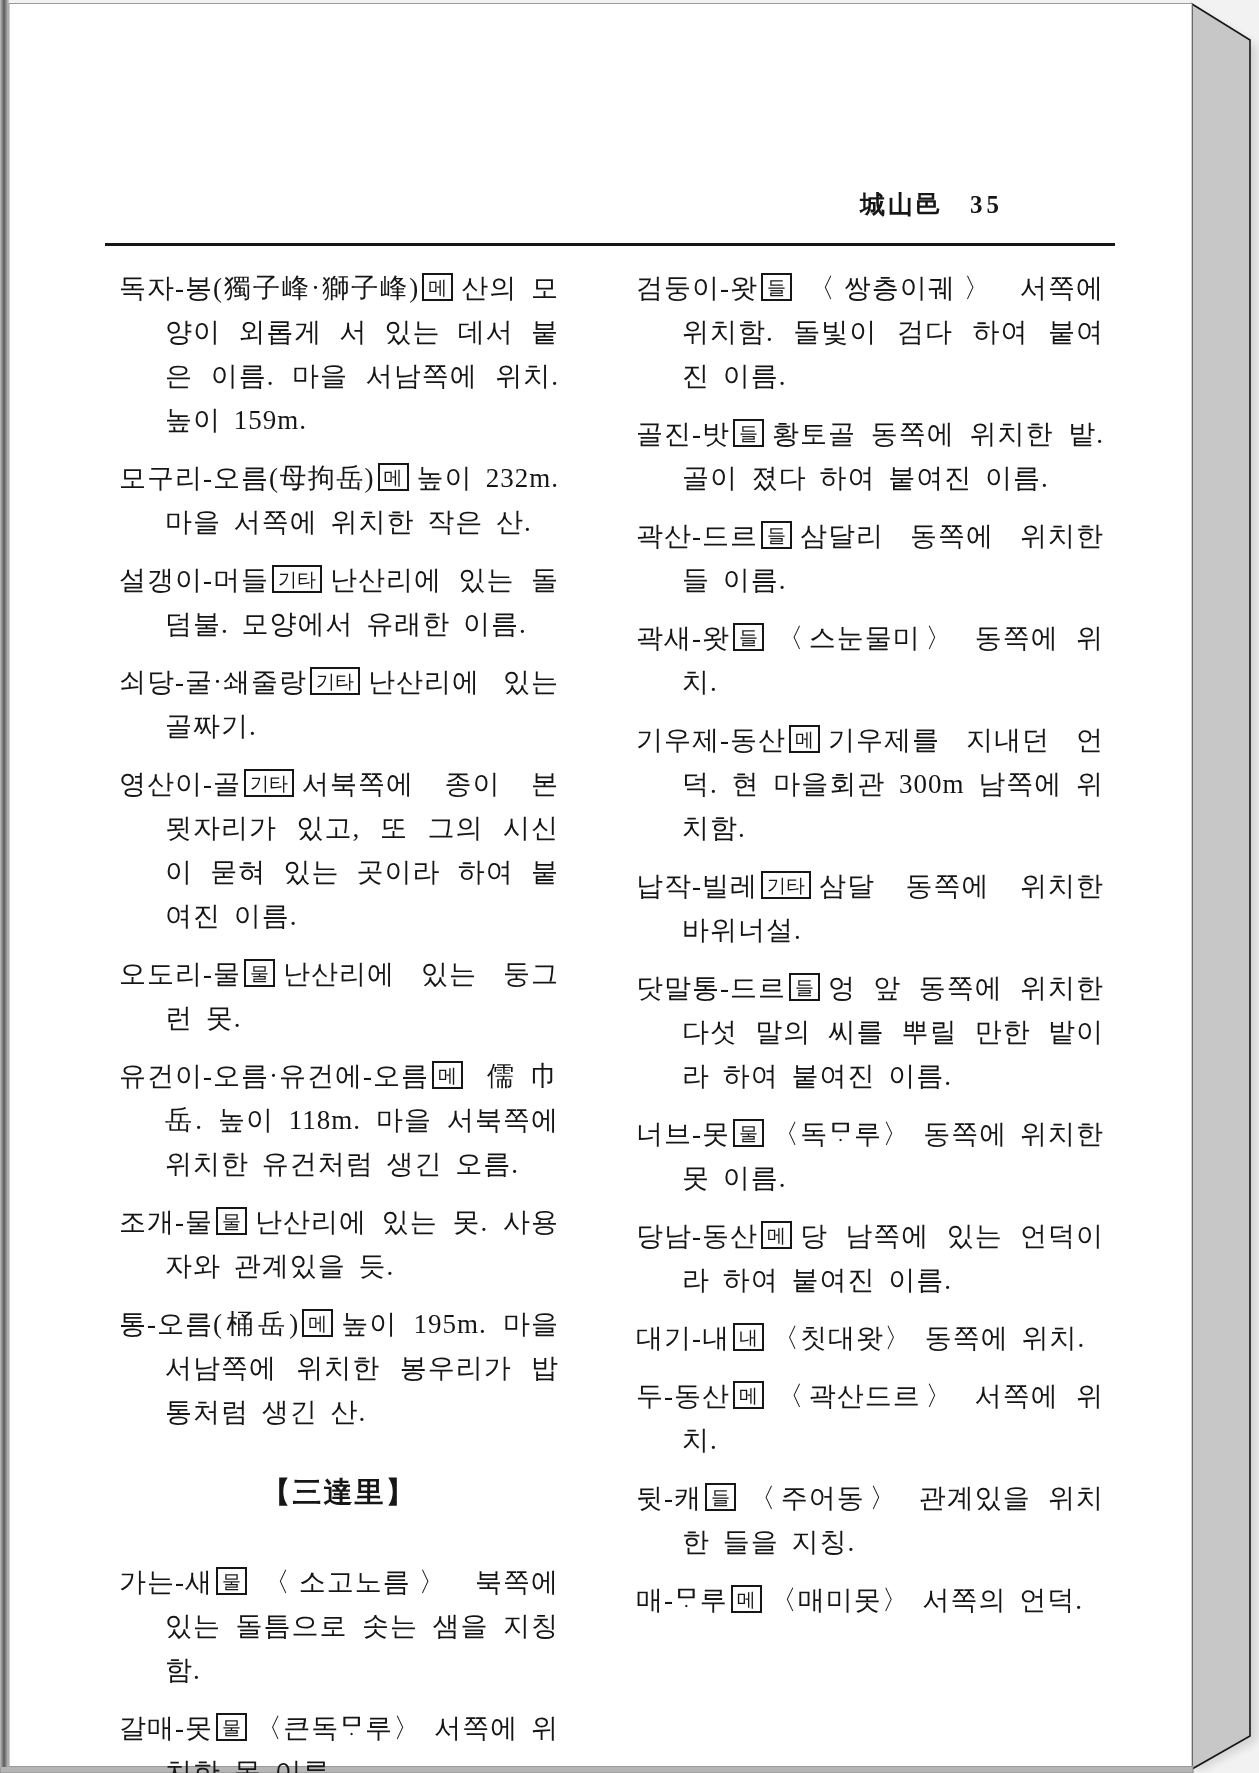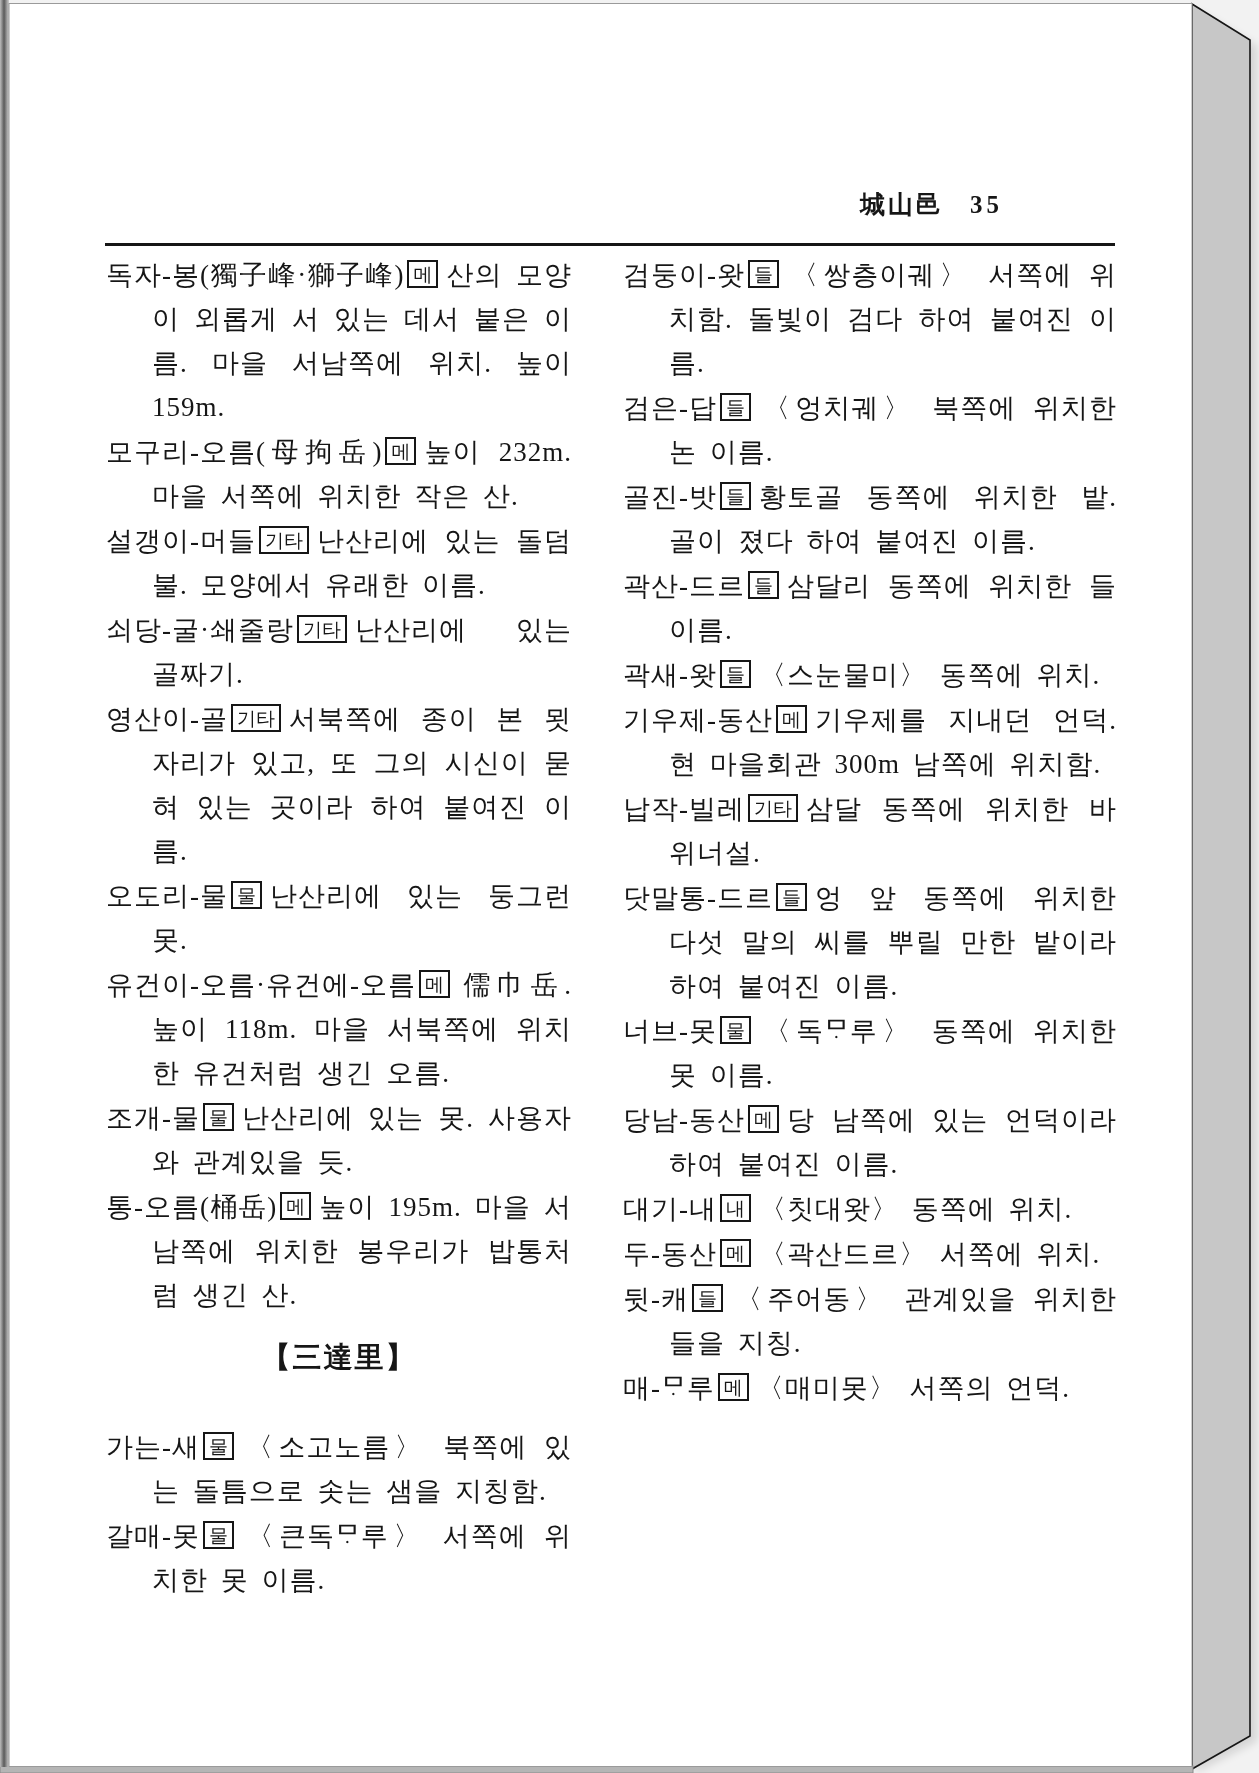--- a/index.html
+++ b/index.html
@@ -12,30 +12,30 @@
                text-align:right;padding-right:112px;box-sizing:border-box;
                font-size:25px;letter-spacing:3px;font-weight:bold;}
   .page-header .pageno{margin-left:26px;letter-spacing:4px;}
   .header-rule{position:absolute;left:95px;top:243px;width:1010px;height:0;
                border-top:3px solid #161616;}
 
   .col{position:absolute;top:252px;}
   .col-left{left:95px;width:468px;}
   .col-right{left:612px;width:496px;}
 
-  .entry{margin:1px;padding-left:46px;text-indent:-46px;
+  .entry{margin:14px;padding-left:46px;text-indent:-46px;
          font-size:27px;line-height:44px;
          text-align:justify;text-align-last:left;
          letter-spacing:1px;word-spacing:5px;}
   .entry .head{white-space:normal;}
   .marker{display:inline-block;text-indent:0;border:2px solid #161616;
           font-size:19px;line-height:1;padding:3px 4px 2px 4px;
           margin:0 8px 0 3px;vertical-align:3px;letter-spacing:0;}
   .section-head{text-align:center;text-indent:0;font-size:29px;font-weight:bold;
-                margin:18px 0 46px 0;letter-spacing:2px;line-height:44px;}
+                margin:36px 0 46px 0;letter-spacing:2px;line-height:44px;}
 </style>
 </head>
 <body>
 
 <div class="scene">
 
   <svg class="bg-svg" width="1259" height="1773" viewBox="0 0 1259 1773">
     <defs>
       <linearGradient id="spineGrad" x1="0" y1="0" x2="1" y2="0">
         <stop offset="0" stop-color="#bdbdbd"></stop>
@@ -76,21 +76,20 @@
         <p class="entry"><span class="head">오도리-물</span><span class="marker">물</span><span class="body">난산리에 있는 둥그런 못.</span></p>
         <p class="entry"><span class="head">유건이-오름·유건에-오름</span><span class="marker">메</span><span class="body">儒巾岳. 높이 118m. 마을 서북쪽에 위치한 유건처럼 생긴 오름.</span></p>
         <p class="entry"><span class="head">조개-물</span><span class="marker">물</span><span class="body">난산리에 있는 못. 사용자와 관계있을 듯.</span></p>
         <p class="entry"><span class="head">통-오름(桶岳)</span><span class="marker">메</span><span class="body">높이 195m. 마을 서남쪽에 위치한 봉우리가 밥통처럼 생긴 산.</span></p>
         <p class="section-head">【三達里】</p>
         <p class="entry"><span class="head">가는-새</span><span class="marker">물</span><span class="body">〈소고노름〉 북쪽에 있는 돌틈으로 솟는 샘을 지칭함.</span></p>
         <p class="entry"><span class="head">갈매-못</span><span class="marker">물</span><span class="body">〈큰독ᄆᆞ루〉 서쪽에 위치한 못 이름.</span></p>
       </div>
     <div class="col col-right" id="col-right">
         <p class="entry"><span class="head">검둥이-왓</span><span class="marker">들</span><span class="body">〈쌍층이궤〉 서쪽에 위치함. 돌빛이 검다 하여 붙여진 이름.</span></p>
-        <p class="entry"><span class="head">검은-답</span><span class="marker">들</span><span class="body">〈엉치궤〉 북쪽에 위치한 논 이름.</span></p>
         <p class="entry"><span class="head">골진-밧</span><span class="marker">들</span><span class="body">황토골 동쪽에 위치한 밭. 골이 졌다 하여 붙여진 이름.</span></p>
         <p class="entry"><span class="head">곽산-드르</span><span class="marker">들</span><span class="body">삼달리 동쪽에 위치한 들 이름.</span></p>
         <p class="entry"><span class="head">곽새-왓</span><span class="marker">들</span><span class="body">〈스눈물미〉 동쪽에 위치.</span></p>
         <p class="entry"><span class="head">기우제-동산</span><span class="marker">메</span><span class="body">기우제를 지내던 언덕. 현 마을회관 300m 남쪽에 위치함.</span></p>
         <p class="entry"><span class="head">납작-빌레</span><span class="marker">기타</span><span class="body">삼달 동쪽에 위치한 바위너설.</span></p>
         <p class="entry"><span class="head">닷말통-드르</span><span class="marker">들</span><span class="body">엉 앞 동쪽에 위치한 다섯 말의 씨를 뿌릴 만한 밭이라 하여 붙여진 이름.</span></p>
         <p class="entry"><span class="head">너브-못</span><span class="marker">물</span><span class="body">〈독ᄆᆞ루〉 동쪽에 위치한 못 이름.</span></p>
         <p class="entry"><span class="head">당남-동산</span><span class="marker">메</span><span class="body">당 남쪽에 있는 언덕이라 하여 붙여진 이름.</span></p>
         <p class="entry"><span class="head">대기-내</span><span class="marker">내</span><span class="body">〈칫대왓〉 동쪽에 위치.</span></p>
         <p class="entry"><span class="head">두-동산</span><span class="marker">메</span><span class="body">〈곽산드르〉 서쪽에 위치.</span></p>

